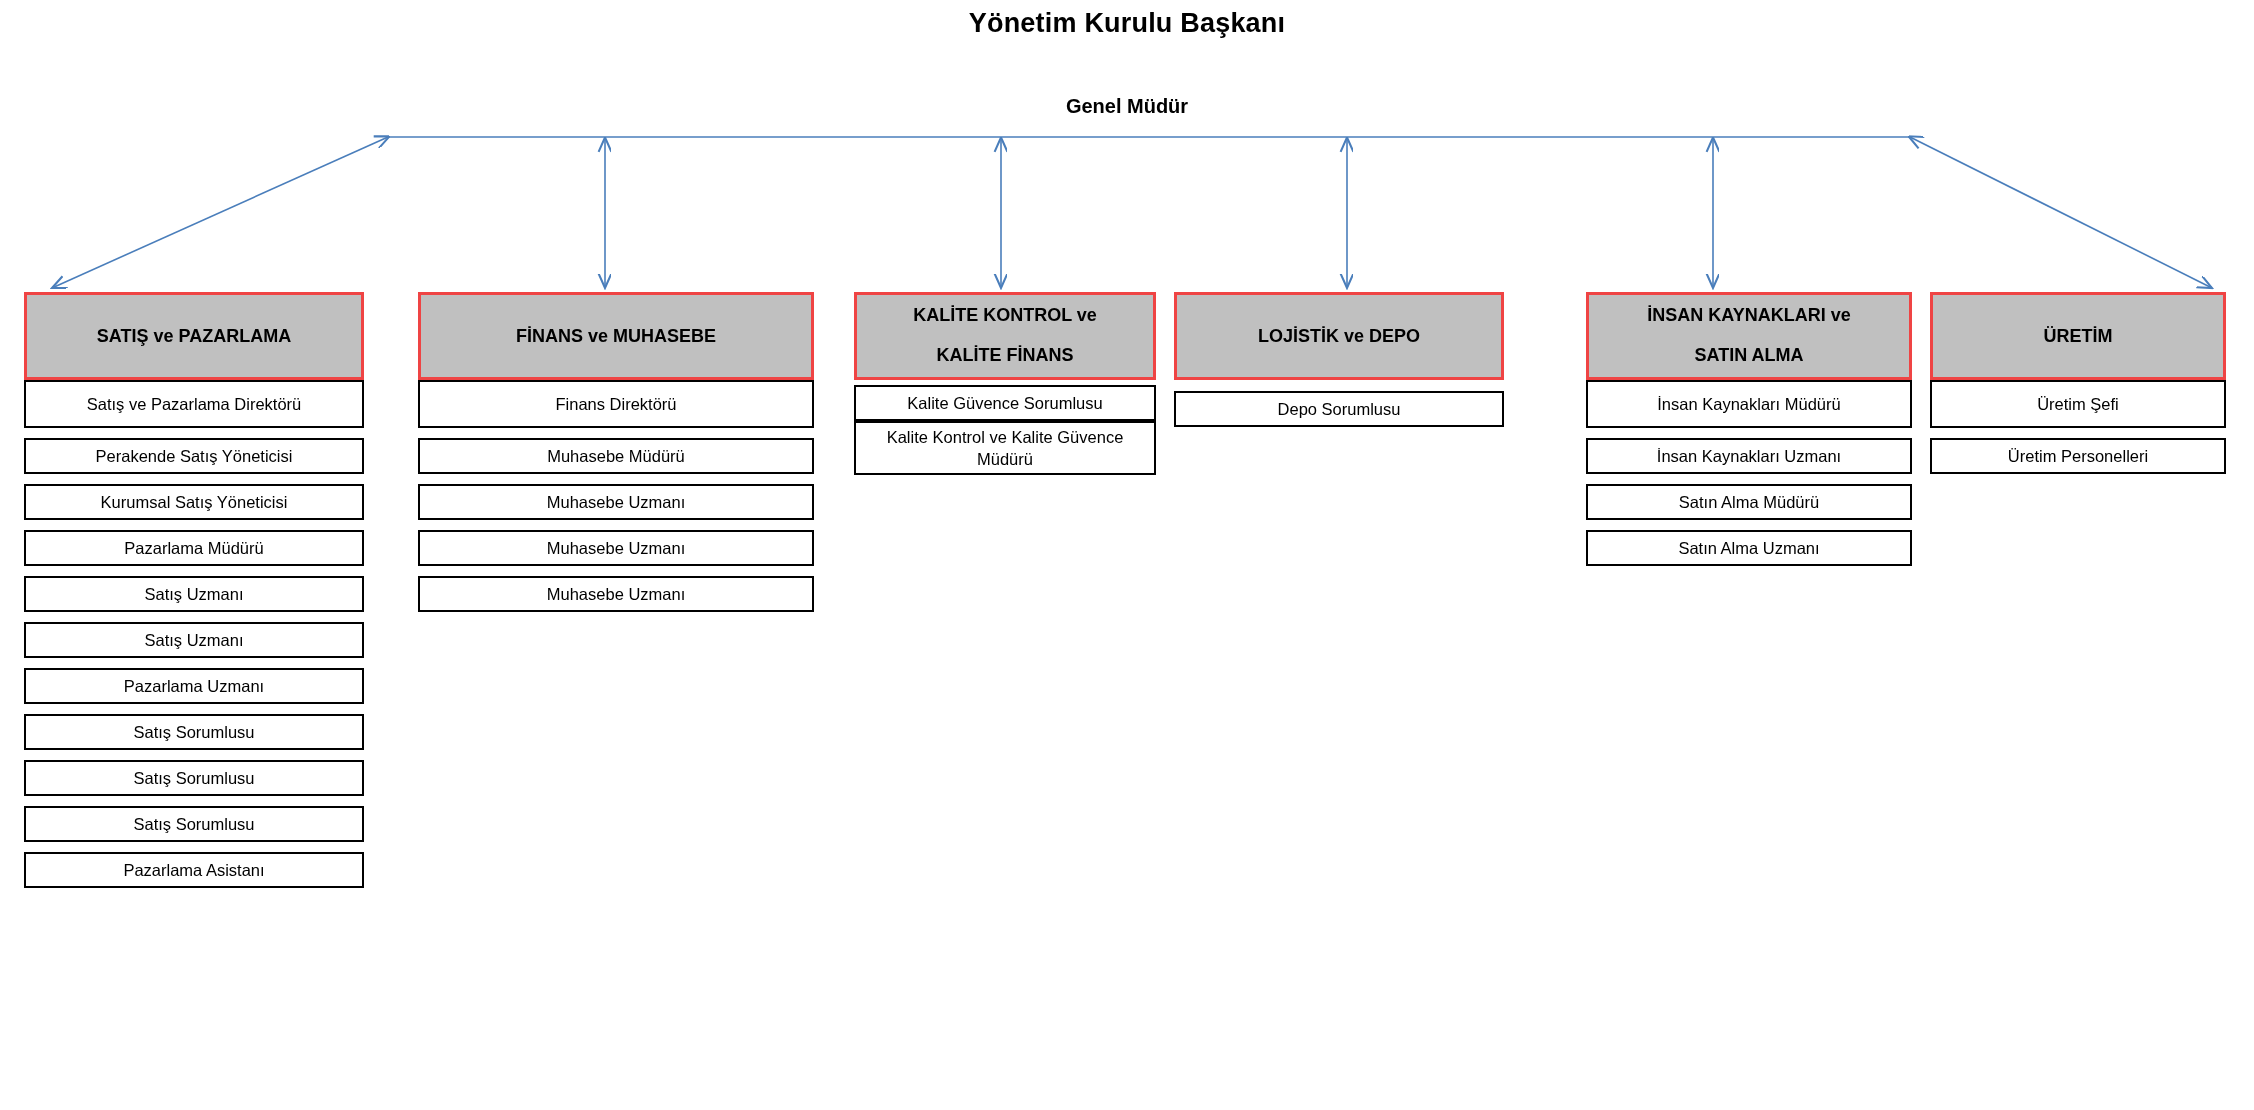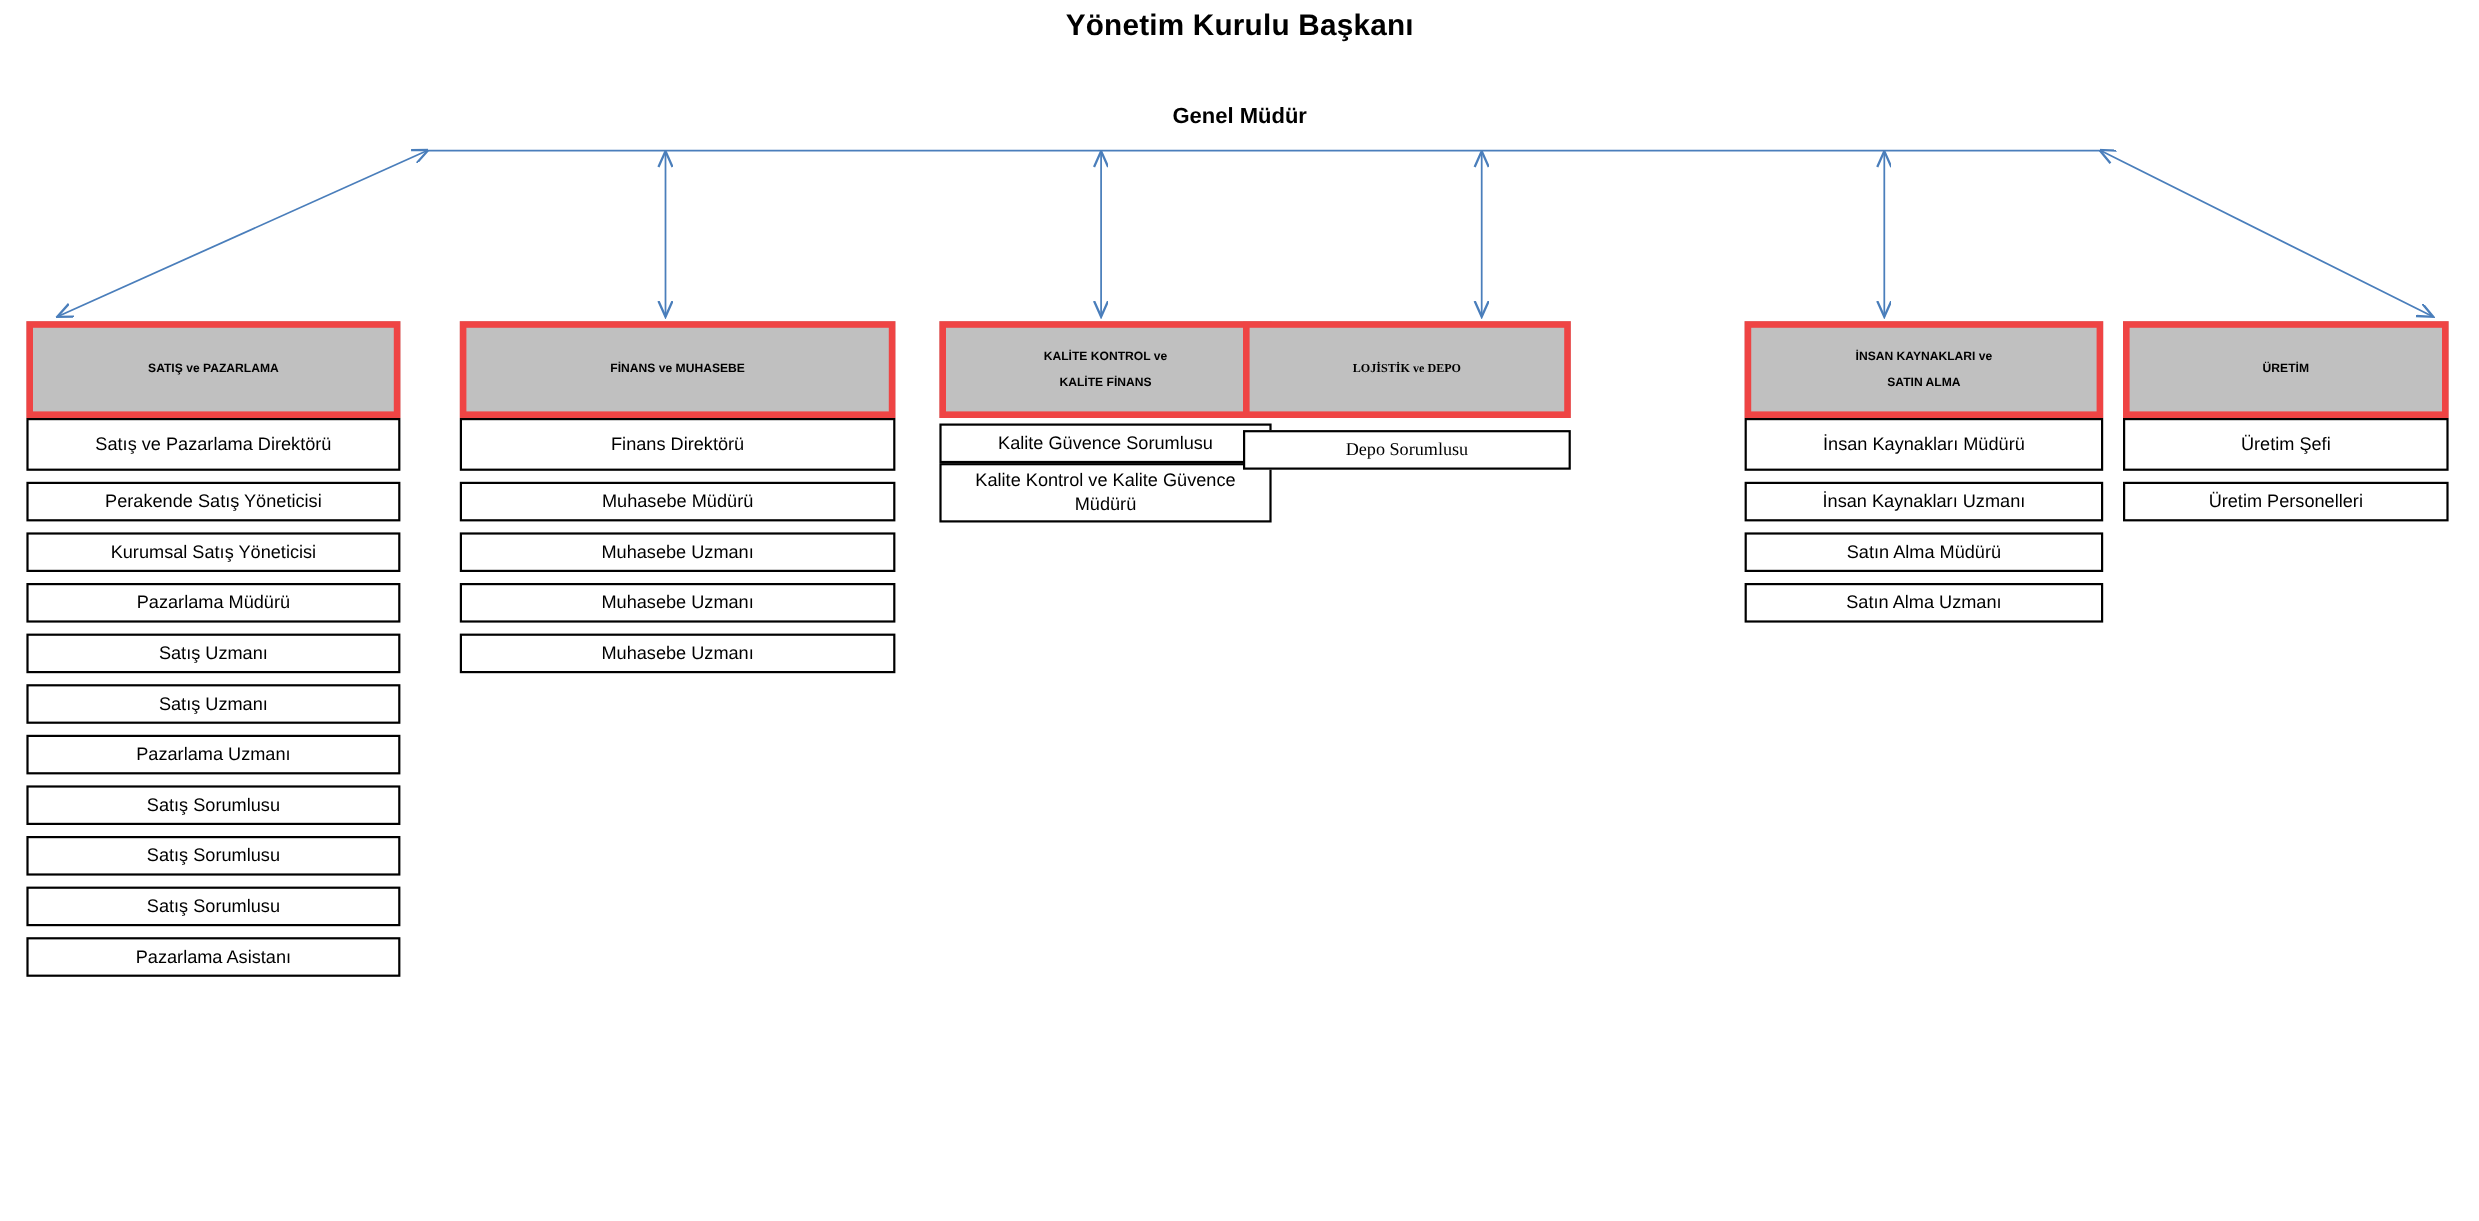--- a/index.html
+++ b/index.html
@@ -58,25 +58,25 @@
     width: 2254px;
     height: 800px;
   }
 
   .column {
     position: absolute;
     top: 0;
   }
 
   .dept-header {
-    border: 6px solid #ef4444;
+    border: 3px solid #ef4444;
     background: #c0c0c0;
     box-sizing: border-box;
     text-align: center;
-    font-size: 11px;
+    font-size: 18px;
     font-weight: bold;
     display: flex;
     flex-direction: column;
     align-items: center;
     justify-content: center;
     line-height: 1.45;
     padding: 4px 6px;
   }
 
   .dept-header .hdr-line {
@@ -175,21 +175,21 @@
 
     <div class="column" style="left:854px; width:302px;">
       <div class="dept-header two-line" style="height:88px;">
         <span class="hdr-line">KALİTE KONTROL ve</span>
         <span class="hdr-line">KALİTE FİNANS</span>
       </div>
       <div class="node" style="height:36px; margin-top:5px;">Kalite Güvence Sorumlusu</div>
       <div class="node first-under-header tall" style="height:54px;">Kalite Kontrol ve Kalite Güvence Müdürü</div>
     </div>
 
-    <div class="column" style="left:1130px; width:298px;font-family:Liberation Serif, serif;">
+    <div class="column" style="left:1174px; width:330px;">
       <div class="dept-header" style="height:88px;">
         <span class="hdr-line">LOJİSTİK ve DEPO</span>
       </div>
       <div class="node" style="height:36px; margin-top:11px;">Depo Sorumlusu</div>
     </div>
 
     <div class="column" style="left:1558px; width:326px;padding-left:28px;">
       <div class="dept-header two-line" style="height:88px;">
         <span class="hdr-line">İNSAN KAYNAKLARI ve</span>
         <span class="hdr-line">SATIN ALMA</span>

